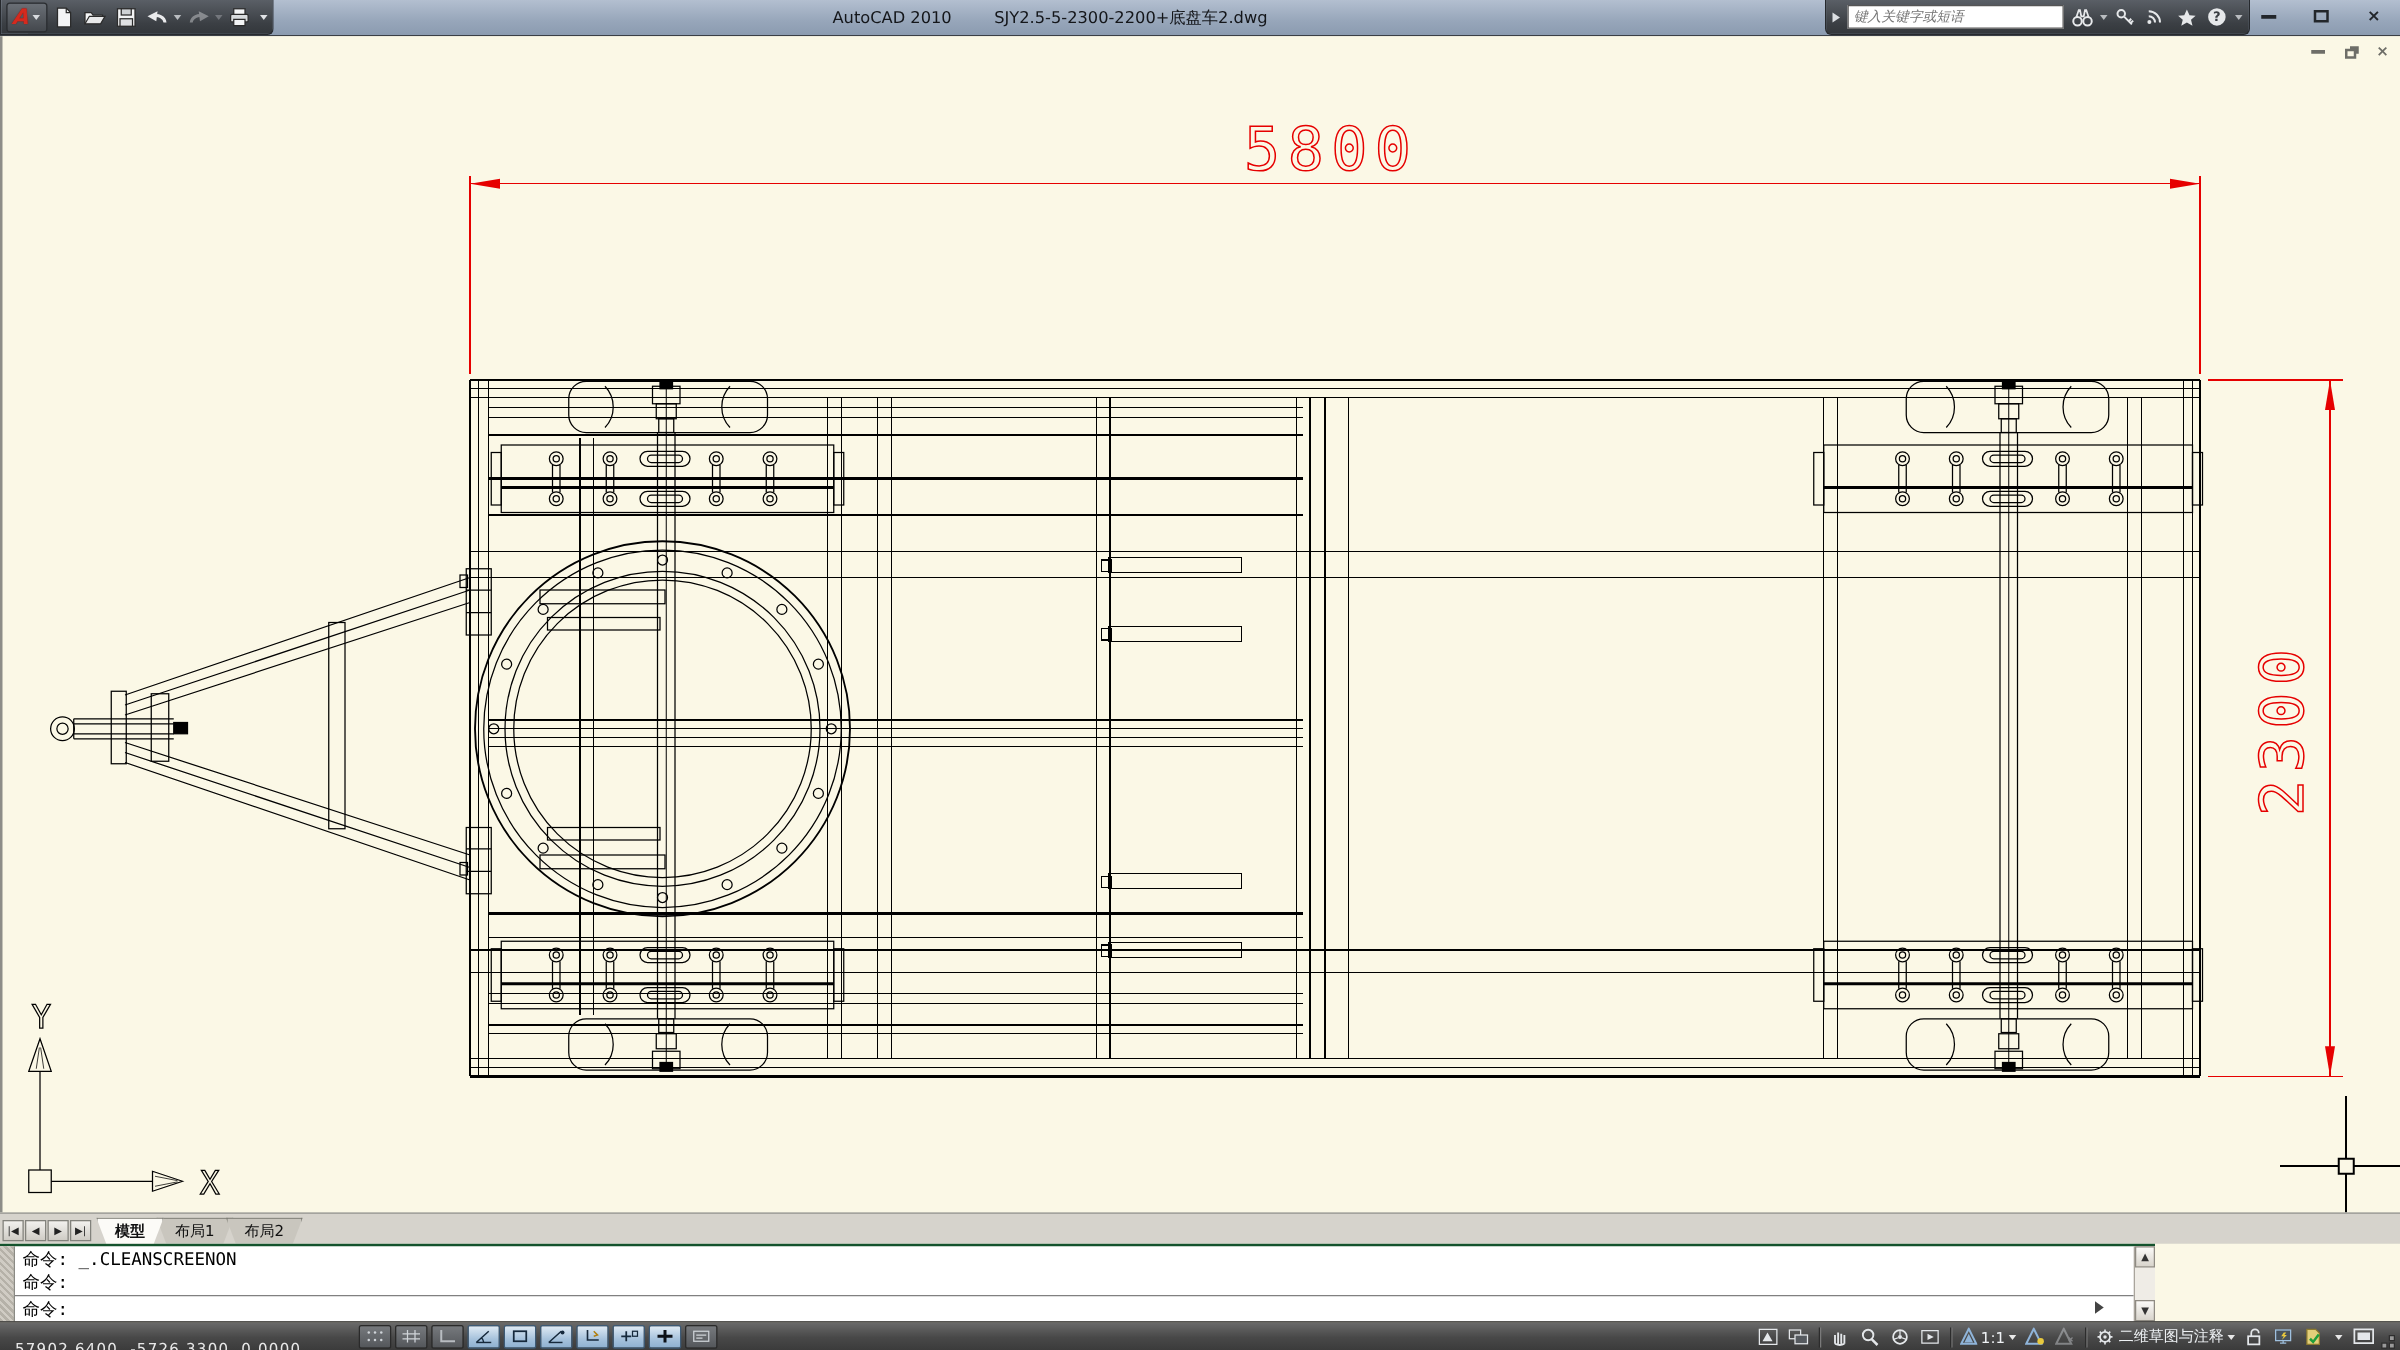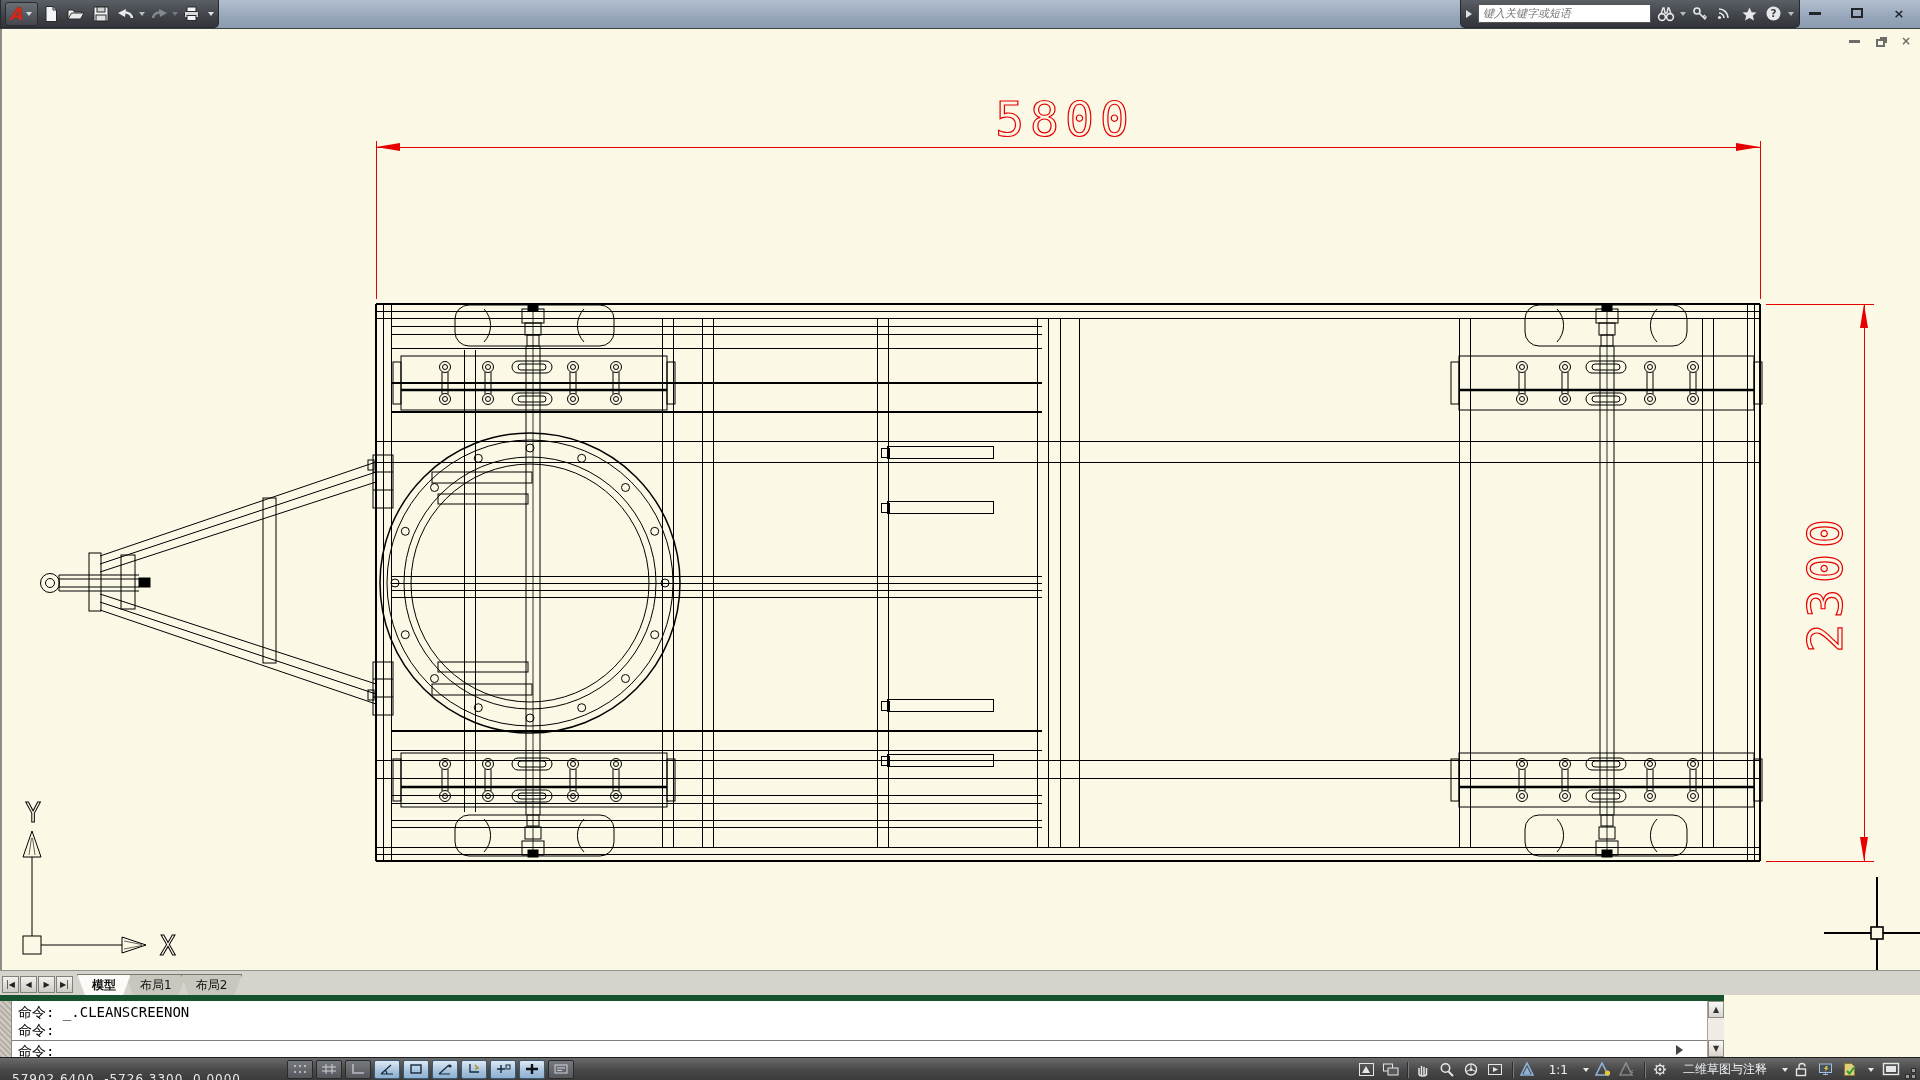--- a/index.html
+++ b/index.html
@@ -47,42 +47,42 @@
     border-top:1px solid #94948e; display:flex; align-items:flex-end; font-size:12px; }
   #tab-nav { display:flex; gap:1px; margin:0 4px 2px 2px; }
   .navbtn { width:17px; height:17px; background:linear-gradient(#f2f1ee,#cfccc5); border:1px solid #82827c;
     display:flex; align-items:center; justify-content:center; font-size:8px; color:#222; }
   .tab { position:relative; height:21px; padding:2px 14px 0 14px; margin-right:-6px; color:#111;
     background:#c9c6be; border:1px solid #77776f; border-bottom:none;
     clip-path:polygon(0 0, 100% 0, calc(100% - 8px) 100%, 8px 100%); }
   .tab.active { background:#fcfbf7; z-index:2; font-weight:bold; }
 
   
-  #cmdwin { position:absolute; left:0; top:995px; width:1724px; height:62px; background:#fff; border-top:6px solid #14532d; display:flex; }
+  #cmdwin { position:absolute; left:0; top:995px; width:1724px; height:62px; background:#fff; border-top:2px solid #14532d; display:flex; }
   #cmd-grip { width:12px; background:#d0ccc4 repeating-linear-gradient(45deg,#b5b1a8 0 2px,#d0ccc4 2px 4px); border-right:1px solid #8a8a84; }
   #cmd-main { flex:1; display:flex; flex-direction:column; font-family:"DejaVu Sans Mono", monospace; font-size:14px; color:#000; }
   #cmd-history { height:40px; padding:2px 6px; line-height:18px; border-bottom:1px solid #808080; }
   #cmd-input { flex:1; padding:2px 6px; display:flex; align-items:center; position:relative; }
   #cmd-expand { position:absolute; right:24px; top:4px; width:0; height:0;
     border-top:5px solid transparent; border-bottom:5px solid transparent; border-left:7px solid #444; }
   #cmd-scroll { width:17px; background:#efece6; border-left:1px solid #a9a49c; display:flex; flex-direction:column; justify-content:space-between; }
   .sbtn { height:17px; background:linear-gradient(#fbfaf8,#d8d4cc); border:1px solid #8f8b83; display:flex; align-items:center; justify-content:center; font-size:8px; color:#333; }
 
   
   #statusbar { position:absolute; left:0; top:1057px; width:1920px; height:23px;
     background:linear-gradient(#6a6a6a,#484848 55%,#3b3b3b); border-top:1px solid #1f1f1f;
     display:flex; align-items:center; color:#e8e8e8; font-size:12px; }
   #coords { margin-left:12px; letter-spacing:1px; white-space:nowrap; font-family:"DejaVu Sans", sans-serif;margin-top:20px; }
   #toggles { display:flex; gap:3px; margin-left:46px; }
   .tgl { width:26px; height:19px; border-radius:2px; display:flex; align-items:center; justify-content:center;
     border:1px solid #2a2a2a; background:linear-gradient(#76797d,#54575b); }
   .tgl.on { background:linear-gradient(#dfeaf4,#a6c2dc 60%,#8fb1d1); border-color:#3d5a75; }
   .tgl svg { display:block; }
   #right-cluster { position:absolute; right:0; top:0; height:23px; display:flex; align-items:center; gap:2px; padding-right:2px; }
-  .rbtn { height:19px; min-width:22px; padding:0 2px; display:flex; align-items:center; gap:15px; border-radius:2px; }
+  .rbtn { height:19px; min-width:22px; padding:0 2px; display:flex; align-items:center; justify-content:center; gap:3px; border-radius:2px; }
   .sep { width:1px; height:16px; background:#2c2c2c; margin:0 3px; box-shadow:1px 0 0 #7a7a7a; }
   .rlabel { font-size:12px; color:#eef1f4; white-space:nowrap; }
   .ddl { width:0; height:0; border-left:3px solid transparent; border-right:3px solid transparent; border-top:4px solid #e8e8e8; }
   #grip { width:14px; height:23px; position:relative; }
   #grip i { position:absolute; width:3px; height:3px; background:#9a9a9a; box-shadow:0 0 0 1px #2e2e2e; }
 </style>
 </head>
 <body>
 
 <div id="app">
@@ -129,20 +129,24 @@
       <div class="qbtn">
         <svg width="19" height="18" viewBox="0 0 19 18">
             <rect x="5" y="2" width="9" height="5" fill="#f3f4f5" stroke="#2b2b2b"></rect>
             <rect x="2.5" y="6.5" width="14" height="6" rx="1" fill="#d7dadc" stroke="#2b2b2b"></rect>
             <rect x="5" y="10.5" width="9" height="5" fill="#f3f4f5" stroke="#2b2b2b"></rect>
           </svg>
       </div>
       <span class="dd" style="border-top-color:#e0e2e5; margin-left:3px;"></span>
     </div>
 
+    <div id="title-text">
+      <span>AutoCAD 2010</span>
+      <span>SJY2.5-5-2300-2200+底盘车2.dwg</span>
+    </div>
 
     <div id="infocenter" class="darkpanel">
       <span id="ic-arrow"></span>
       <input id="search-box" placeholder="键入关键字或短语" style="">
       <div class="icbtn">
         <svg width="18" height="16" viewBox="0 0 18 16">
             <circle cx="5" cy="11" r="3.4" fill="none" stroke="#e6e8ea" stroke-width="1.6"></circle>
             <circle cx="13" cy="11" r="3.4" fill="none" stroke="#e6e8ea" stroke-width="1.6"></circle>
             <path d="M4 8 L6 2 h1 l1 5 h2 l1-5 h1 l2 6" fill="none" stroke="#e6e8ea" stroke-width="1.4"></path>
           </svg>

